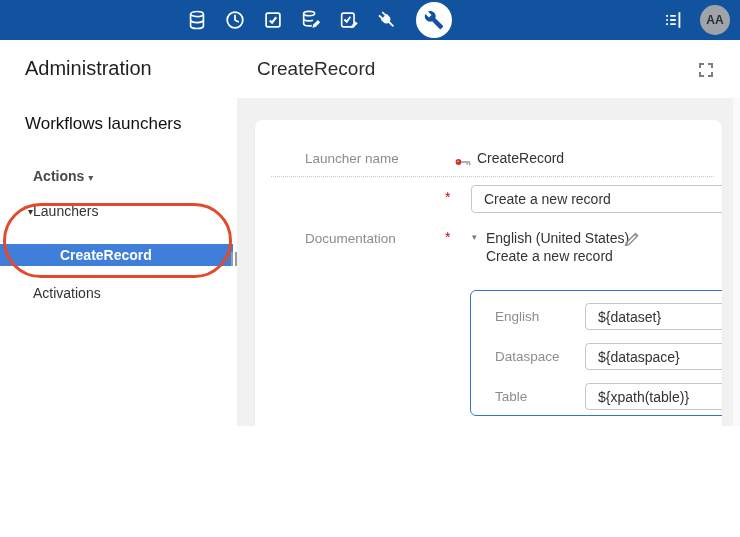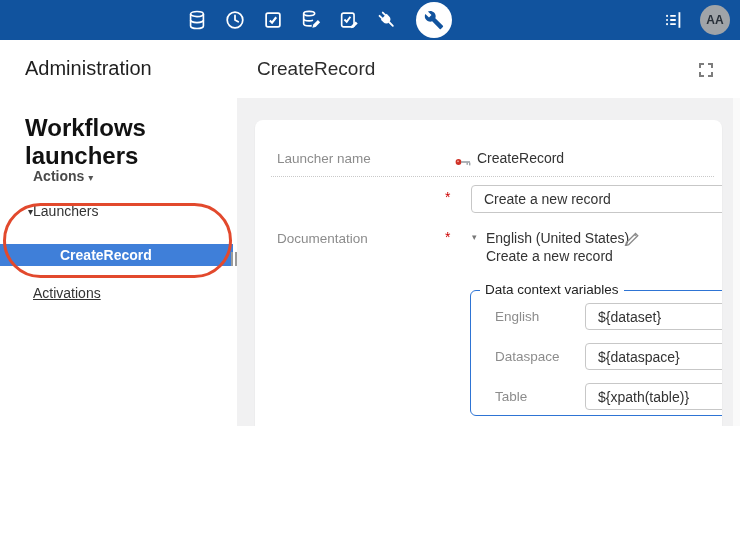--- a/index.html
+++ b/index.html
@@ -13,45 +13,45 @@
   .tb-icon { width:22px; height:22px; display:inline-flex; align-items:center; justify-content:center; cursor:pointer; }
   .tb-icon svg { width:22px; height:22px; }
   .tb-active { width:36px; height:36px; background:#fff; border-radius:50%; display:inline-flex; align-items:center; justify-content:center; margin-left:2px; }
   .tb-active svg { width:20px; height:20px; }
   .topbar-right { position:absolute; right:10px; top:0; height:40px; display:flex; align-items:center; gap:16px; }
   .avatar { width:30px; height:30px; border-radius:50%; background:#a0a4a8; color:#272f38; font-size:12px; font-weight:bold; display:inline-flex; align-items:center; justify-content:center; cursor:pointer; }
 
   
   .sidebar { position:absolute; left:0; top:40px; width:237px; height:497px; background:#fff; }
   .admin-title { position:absolute; left:25px; top:17px; font-size:20px; color:#1f1f1f; }
-  .section-title { position:absolute; left:25px; top:74px; font-size:24px; color:#111;font-weight:bold; }
+  .section-title { position:absolute; left:25px; top:74px; font-size:17px; color:#111; }
   .actions { position:absolute; left:33px; top:128px; font-size:14px; color:#4a4a4a; cursor:pointer;font-weight:bold; }
   .actions .caret { font-size:10px; color:#555; margin-left:4px; }
   .tree-row { position:absolute; left:0; width:233px; height:22px; display:flex; align-items:center; font-size:14px; color:#333; cursor:pointer; }
   .row-launchers { top:160px; }
   .row-launchers .caret { margin-left:28px; font-size:10px; color:#333; }
   .row-launchers .lbl { }
   .row-selected { top:204px; background:#3f7fd9; color:#fff; font-weight:bold; }
   .row-selected .lbl { margin-left:60px; }
   .row-activations { top:242px; }
-  .row-activations .lbl { margin-left:33px;text-decoration:underline; }
+  .row-activations .lbl { margin-left:33px; }
   .annotation { position:absolute; left:3px; top:163px; width:229px; height:75px; border:3px solid #e2492d; border-radius:38px; pointer-events:none; }
   .resize-handle { position:absolute; left:231px; top:212px; width:8px; height:14px; display:flex; gap:2px; cursor:col-resize; }
   .resize-handle i { width:2px; height:14px; background:#9b9b9b; }
 
   
   .main-title { position:absolute; left:257px; top:58px; font-size:19px; color:#2b2b2b; }
   .expand-btn { position:absolute; left:697px; top:61px; width:18px; height:18px; cursor:pointer; }
 
   
   .panel { position:absolute; left:237px; top:98px; width:503px; height:439px; background:#f1f1f2; }
   .scroll-track { position:absolute; left:496px; top:0; width:7px; height:439px; background:#fafafa; }
   .card { position:absolute; left:18px; top:22px; width:467px; height:397px; background:#fff; border-radius:8px; box-shadow:0 1px 2px rgba(0,0,0,.07); overflow:hidden; }
 
-  .f-label { position:absolute; font-size:13.5px; color:#8c8c8c; }
+  .f-label { position:absolute; font-size:13.5px; color:#8c8c8c;margin-left:28px; }
   .f-value { position:absolute; font-size:14px; color:#333; }
   .req { position:absolute; left:190px; font-size:14px; color:#cc0000; }
   .dotted-sep { position:absolute; left:16px; right:8px; top:56px; border-top:1px dotted #c9c9c9; }
   .txt-input { position:absolute; height:28px; border:1px solid #c7c7c7; border-radius:4px; padding:0 12px; font-size:14px; color:#333; font-family:inherit; background:#fff; }
   .inp-workflow { left:216px; top:65px; width:262px; }
   .doc-caret { position:absolute; left:217px; top:112px; font-size:9px; color:#777; cursor:pointer; }
   .pencil-btn { position:absolute; left:368px; top:108px; width:18px; height:18px; cursor:pointer; }
 
   .fieldset { position:absolute; left:215px; top:170px; width:270px; height:126px; border:1.5px solid #2e74d4; border-radius:6px; }
   .legend { position:absolute; left:9px; top:-9px; background:#fff; padding:0 5px; font-size:13.5px; color:#222; }
@@ -191,21 +191,20 @@
       <div class="f-value" style="left:231px; top:110px;">English (United States)</div>
       <span class="pencil-btn">
         <svg viewBox="0 0 18 18" fill="none" stroke="#8a8a8a" stroke-width="1.4">
           <path d="M3.5 14.5l-.8 3 3-.8 9-9-2.2-2.2-9 9z"></path>
           <path d="M11.5 6.5l1.2 1.2"></path>
         </svg>
       </span>
       <div class="f-value" style="left:231px; top:128px;">Create a new record</div>
 
       <div class="fieldset">
-        <span class="legend">Data context variables</span>
 
         <div class="fs-label" style="top:18px;">English</div>
         <input class="txt-input fs-input" style="top: 12px;" value="${dataset}">
 
         <div class="fs-label" style="top:58px;">Dataspace</div>
         <input class="txt-input fs-input" style="top: 52px;" value="${dataspace}">
 
         <div class="fs-label" style="top:98px;">Table</div>
         <input class="txt-input fs-input" style="top: 92px;" value="${xpath(table)}">
       </div>

